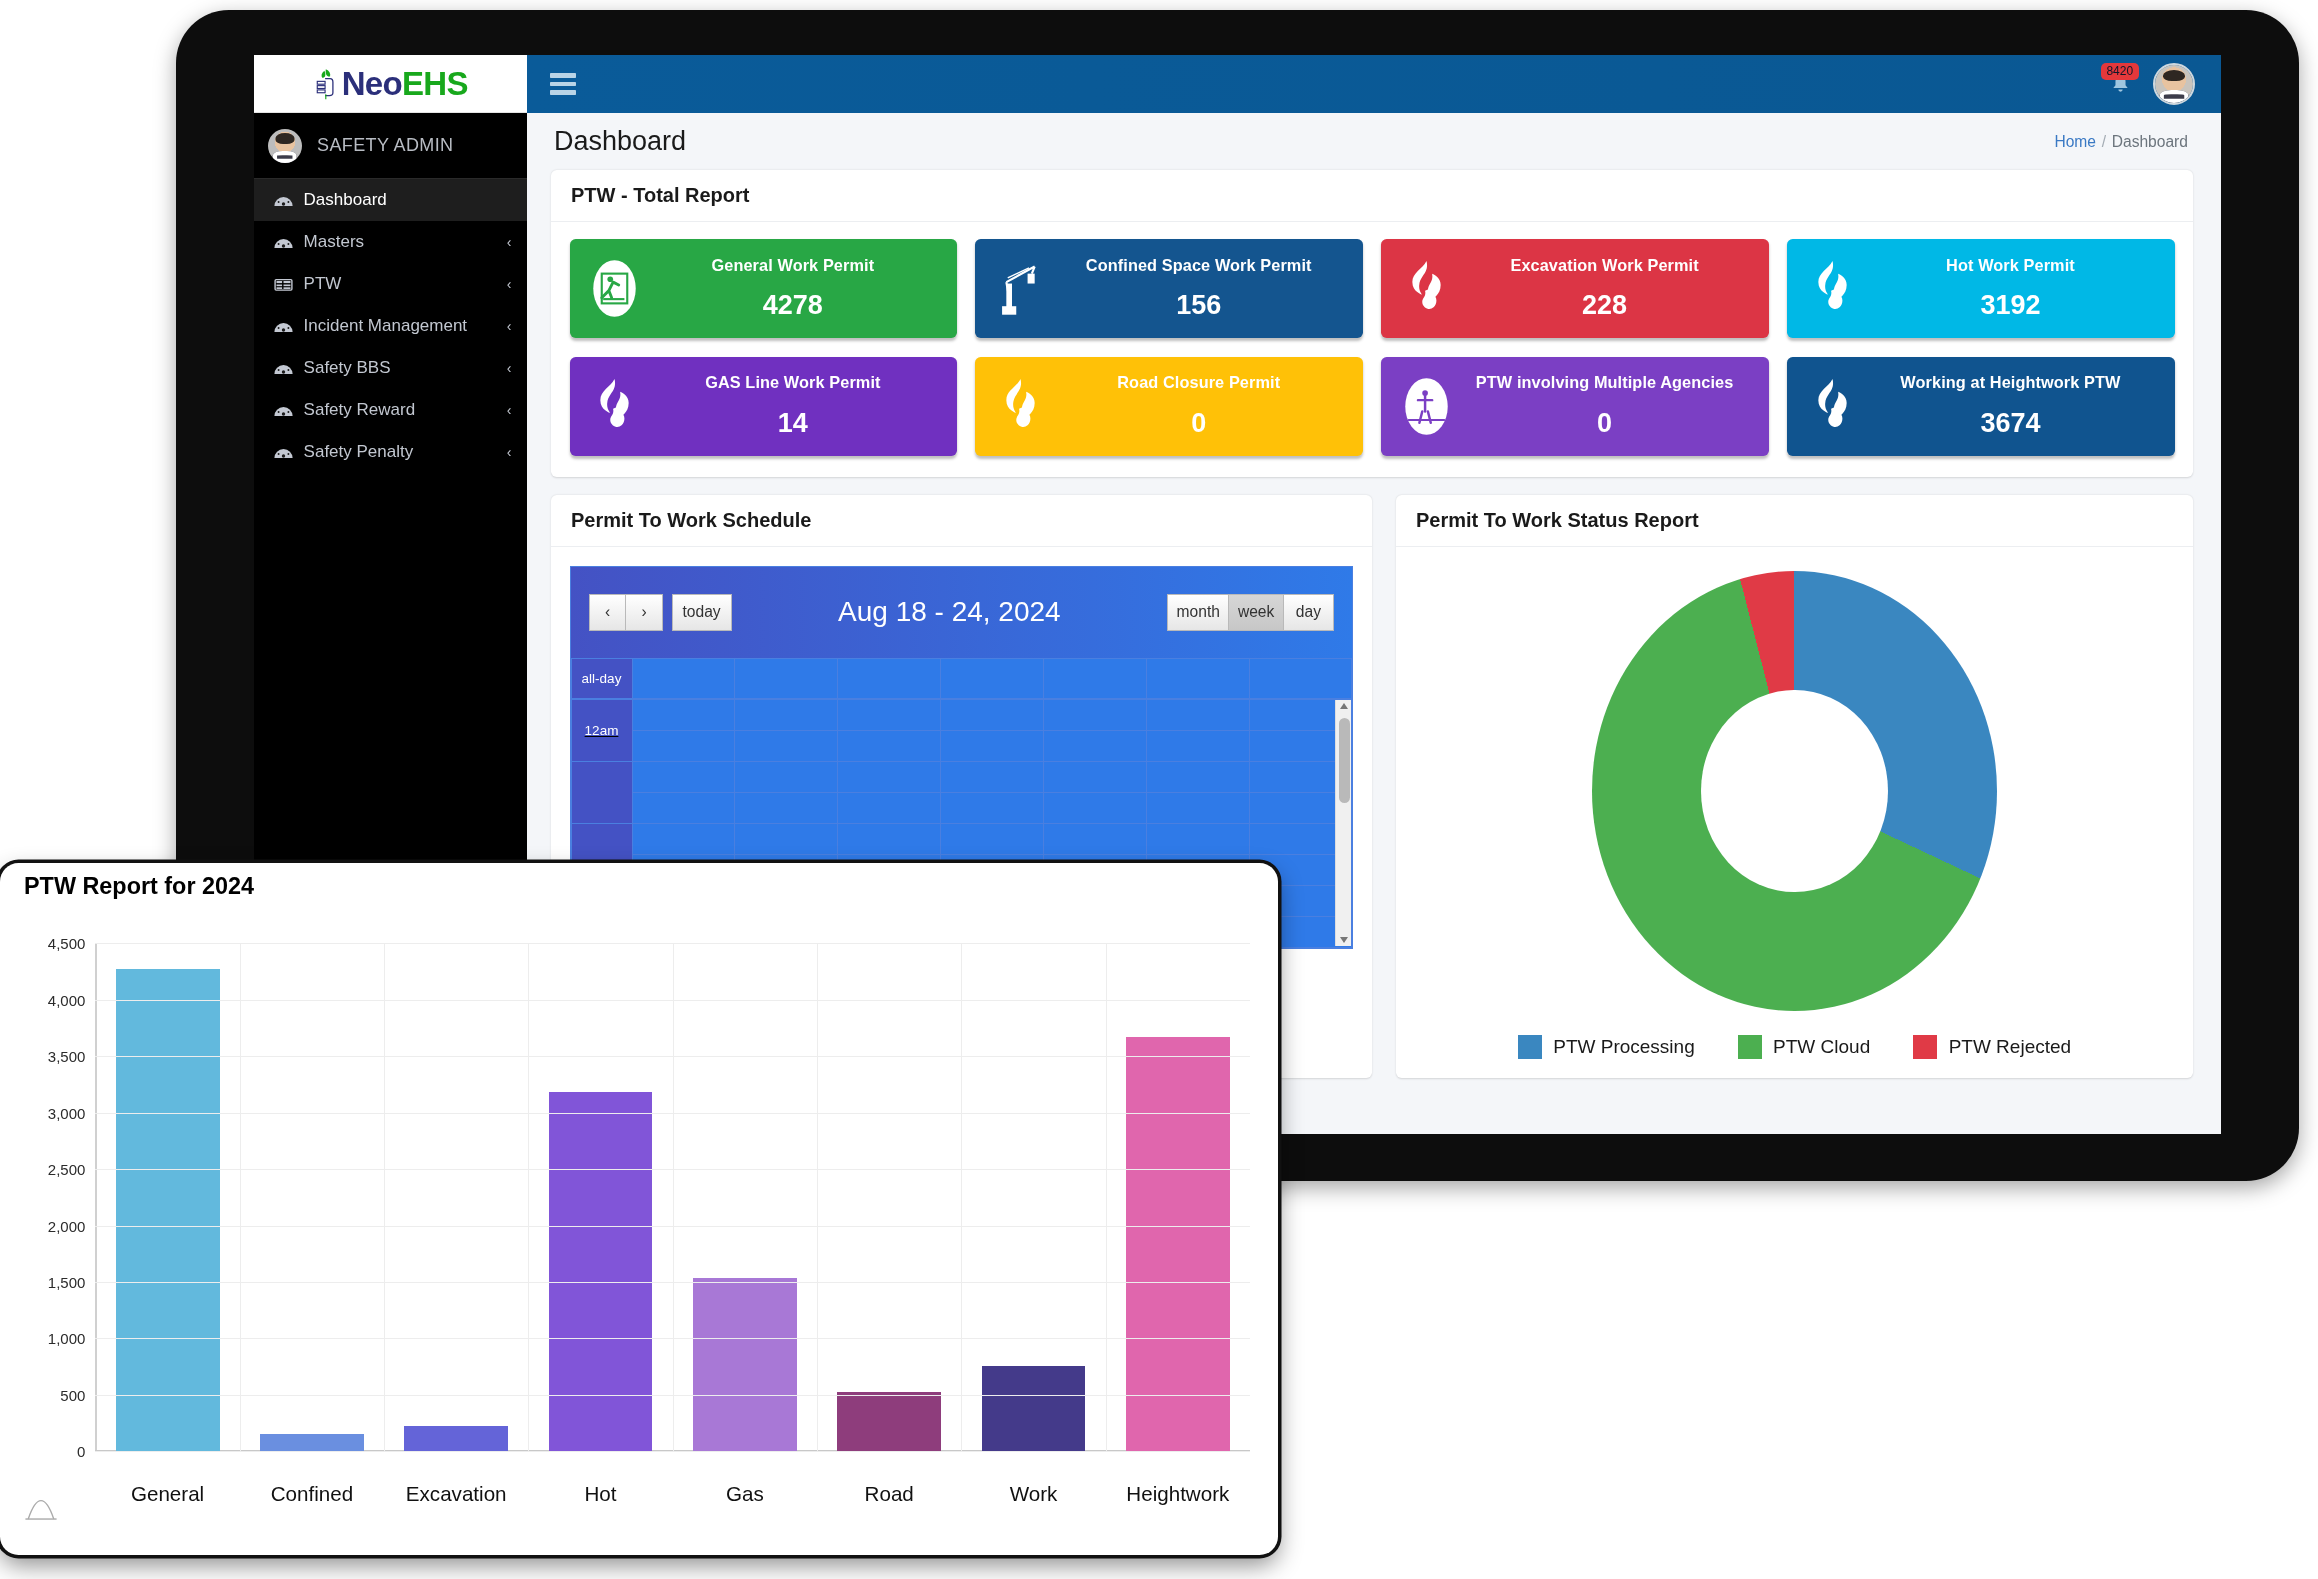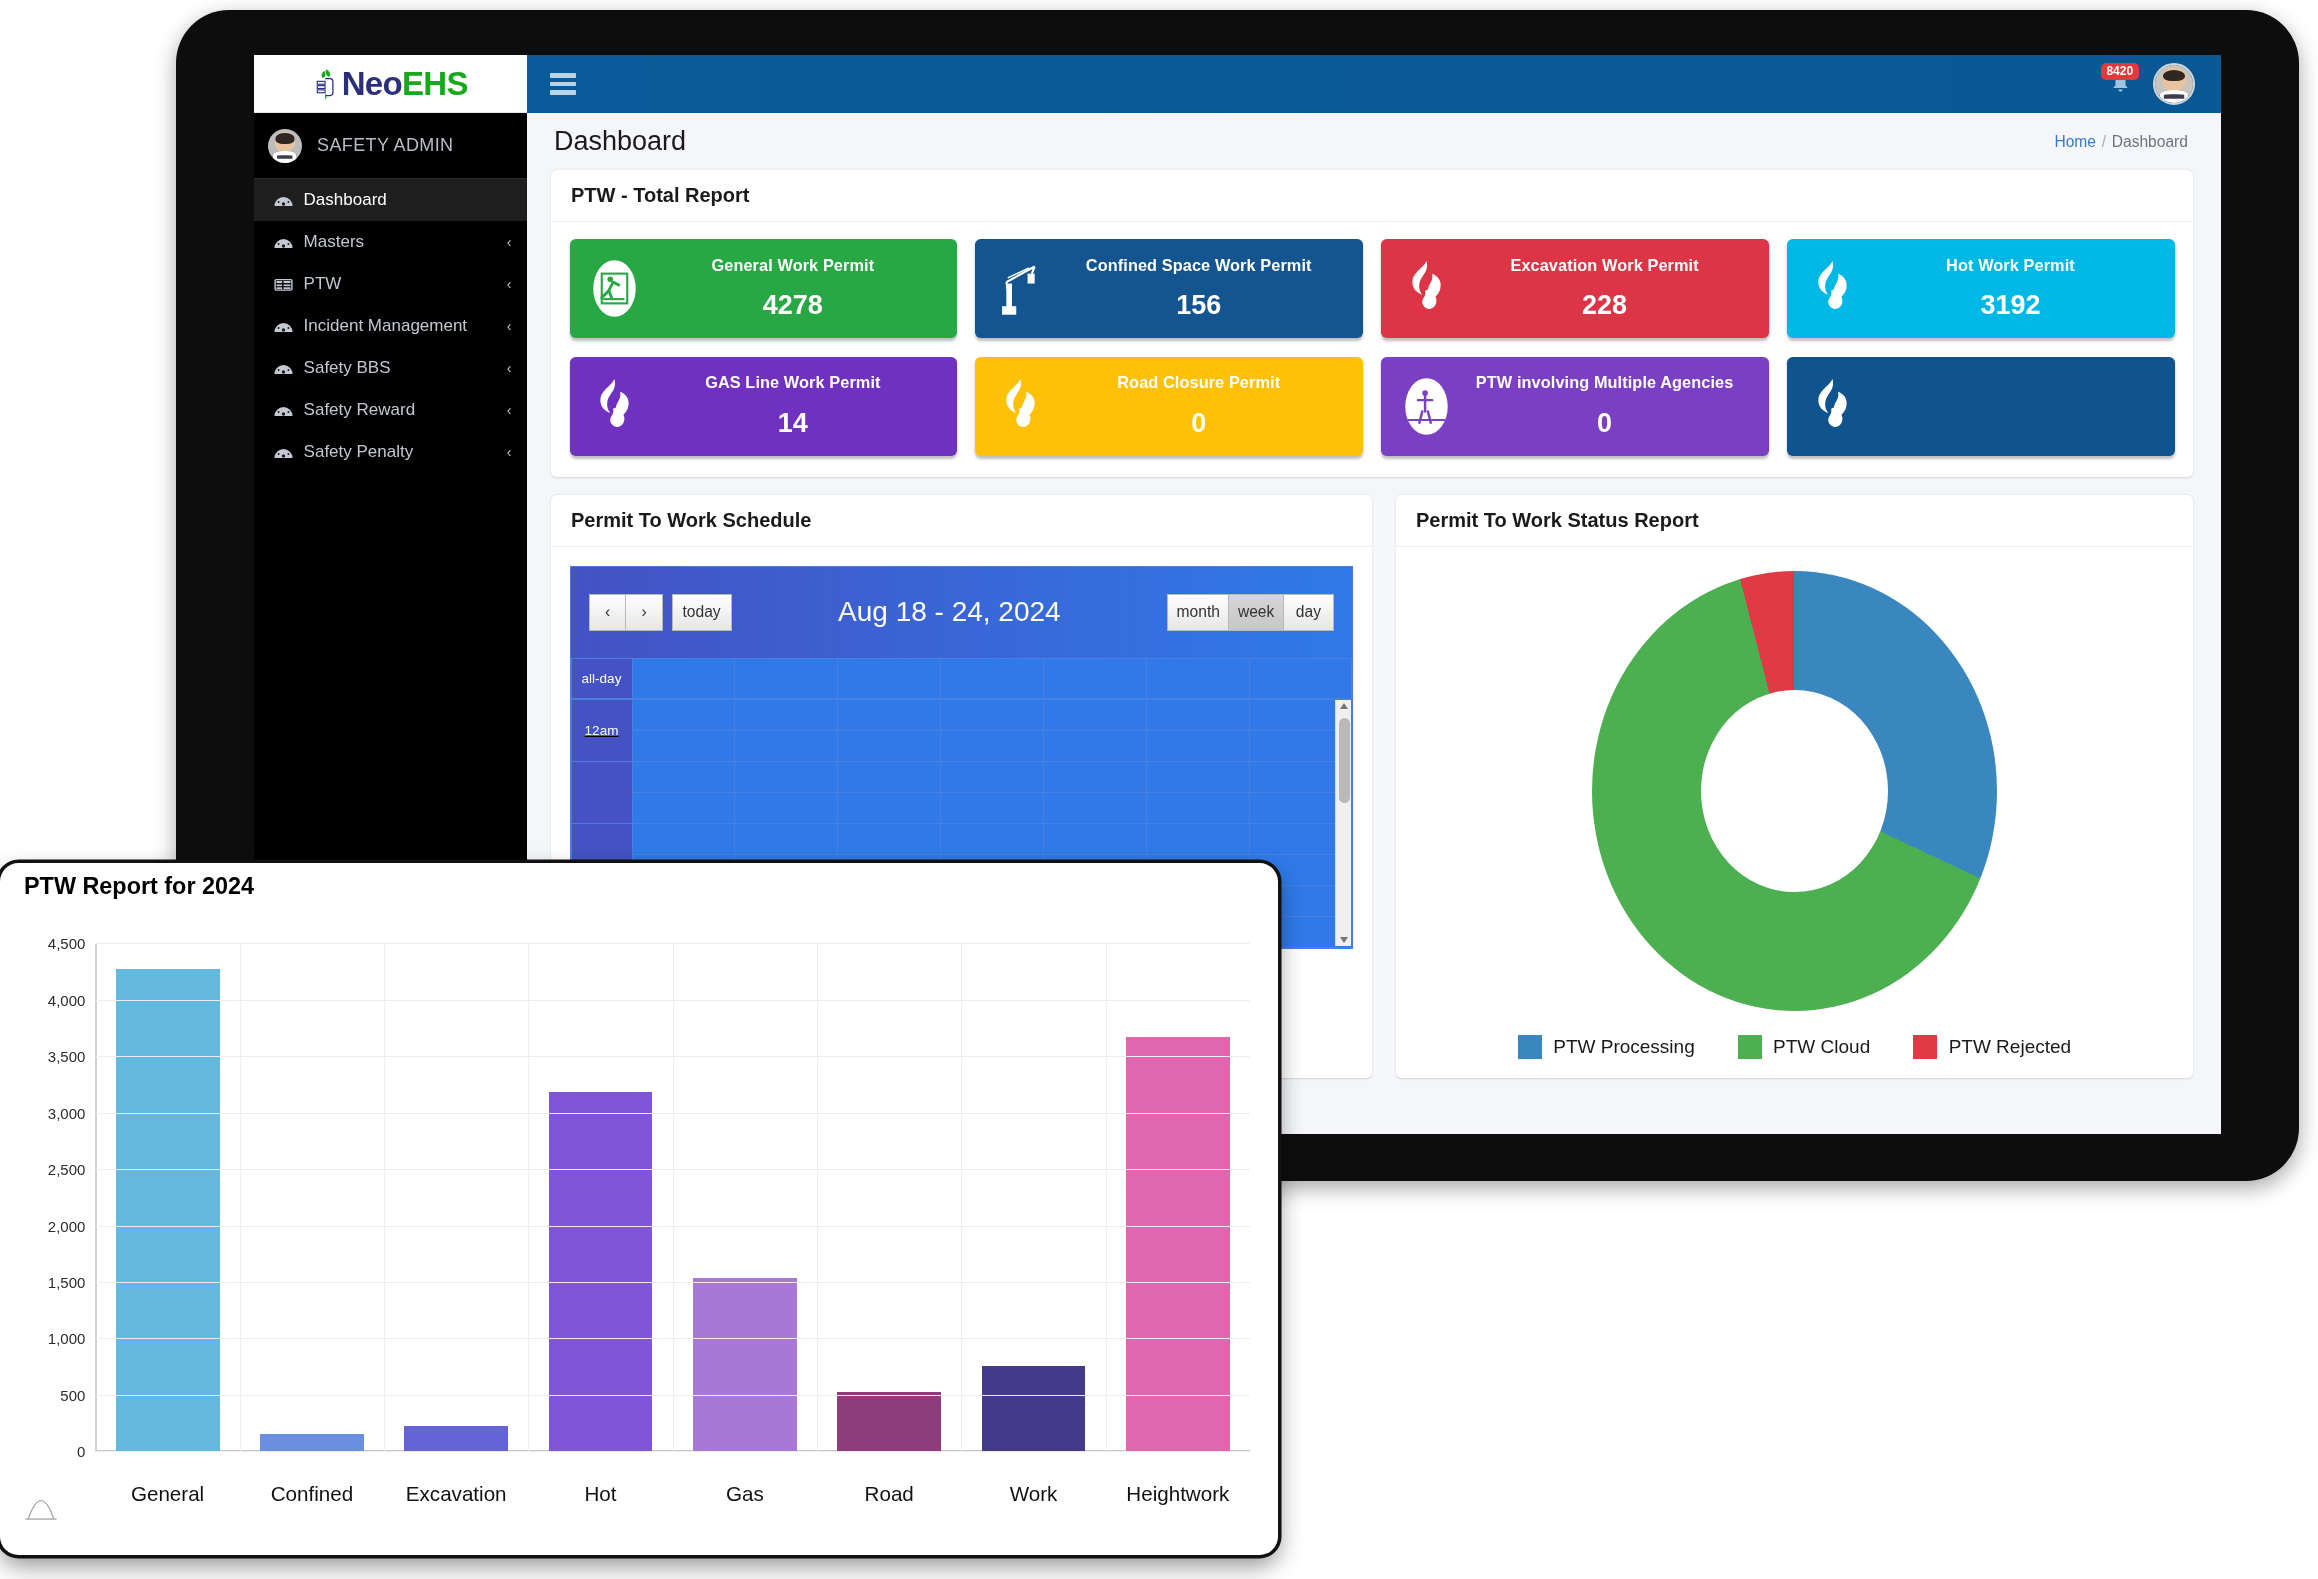--- a/index.html
+++ b/index.html
@@ -90,22 +90,22 @@
     padding: 0 28px 0 23px;
     background-image: linear-gradient(90deg,#0a5b99 0%, #0a5893 100%);
   }
   .hamburger { display: flex; flex-direction: column; gap: 4.3px; cursor: pointer; }
   .hamburger span { display: block; width: 25.6px; height: 4.3px; background: #b9d4e7; border-radius: 0.7px; }
   .topbar-right { display: flex; align-items: center; gap: 18.5px; }
   .bell-wrap { position: relative; width: 33px; height: 33px; }
   .bell-ico { position: absolute; left: 5px; top: 5.7px; width: 23px; height: 23px; }
   .bell-badge {
     position: absolute; left: -2.8px; top: -4.3px;
-    background: #e4383b; color: #ffffff;
-    font-size: 12px; font-weight: 700;
+    background: #e4383b; color: #0f172a;
+    font-size: 12px; font-weight: 400;
     border-radius: 5px; padding: 1.4px 5.7px; line-height: 1.15;
   }
   .avatar-top {
     width: 38px; height: 38px; border-radius: 50%;
     background: radial-gradient(circle at 50% 38%, #e8c3a0 0 40%, #c9c4bd 40% 100%);
     position: relative; overflow: hidden;
     outline: 2.1px solid #cfd8de;
   }
   .avatar-top::before {
     content:""; position:absolute; left:50%; top:12%; transform:translateX(-50%);
@@ -490,20 +490,24 @@
                   </div>
                 </div>
 
                 <div class="tile" style="background:#10548f">
                   <div class="tile-ico">
                     <svg viewBox="0 0 72 86">
                         <path d="M36 4c4 16-8 20-10 32-2 10 4 16 4 16s-14-4-14-18C16 20 30 16 36 4z" fill="#fff"></path>
                       <path d="M44 22c2 12-6 14-6 24 0 8 6 12 6 12s12-6 12-20c0-10-8-14-12-16z" fill="#fff"></path>
                       <path d="M34 46c2 8-4 10-4 16s6 10 10 10 10-4 10-12-8-10-8-18c-4 2-6 4-8 4z" fill="#fff"></path>
                       </svg>
+                  </div>
+                  <div class="tile-txt">
+                    <div class="tile-label">Working at Heightwork PTW</div>
+                    <div class="tile-value">3674</div>
                   </div>
                 </div>
 
               </div>
             </div>
           </section>
 
           <div class="row2">
 
             <section class="card">

